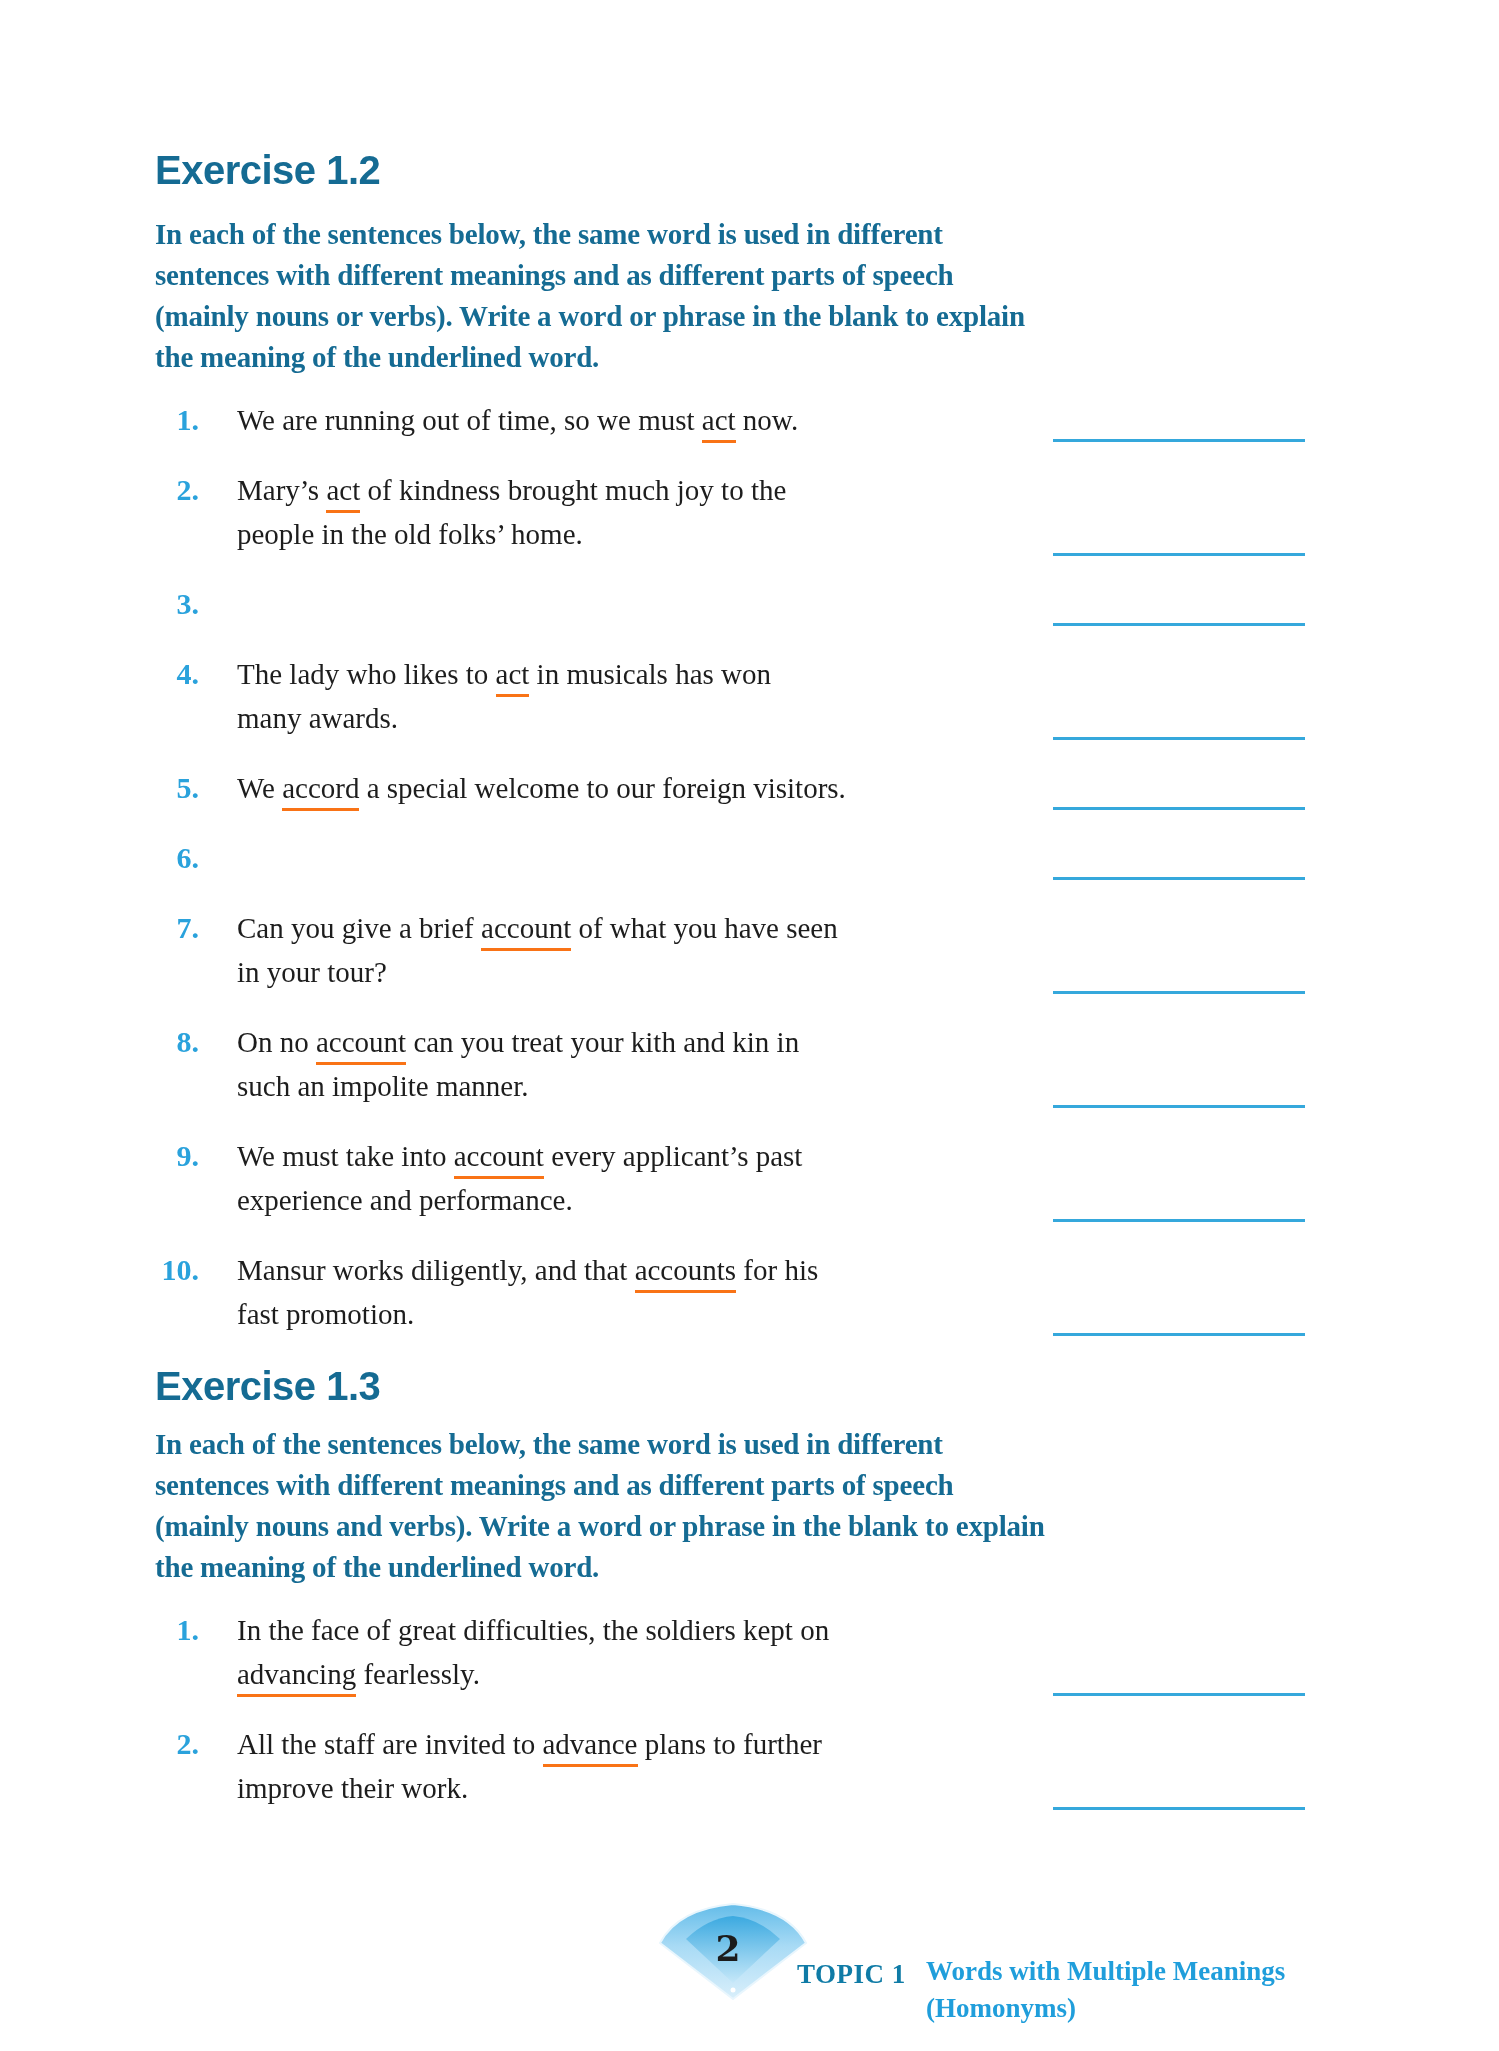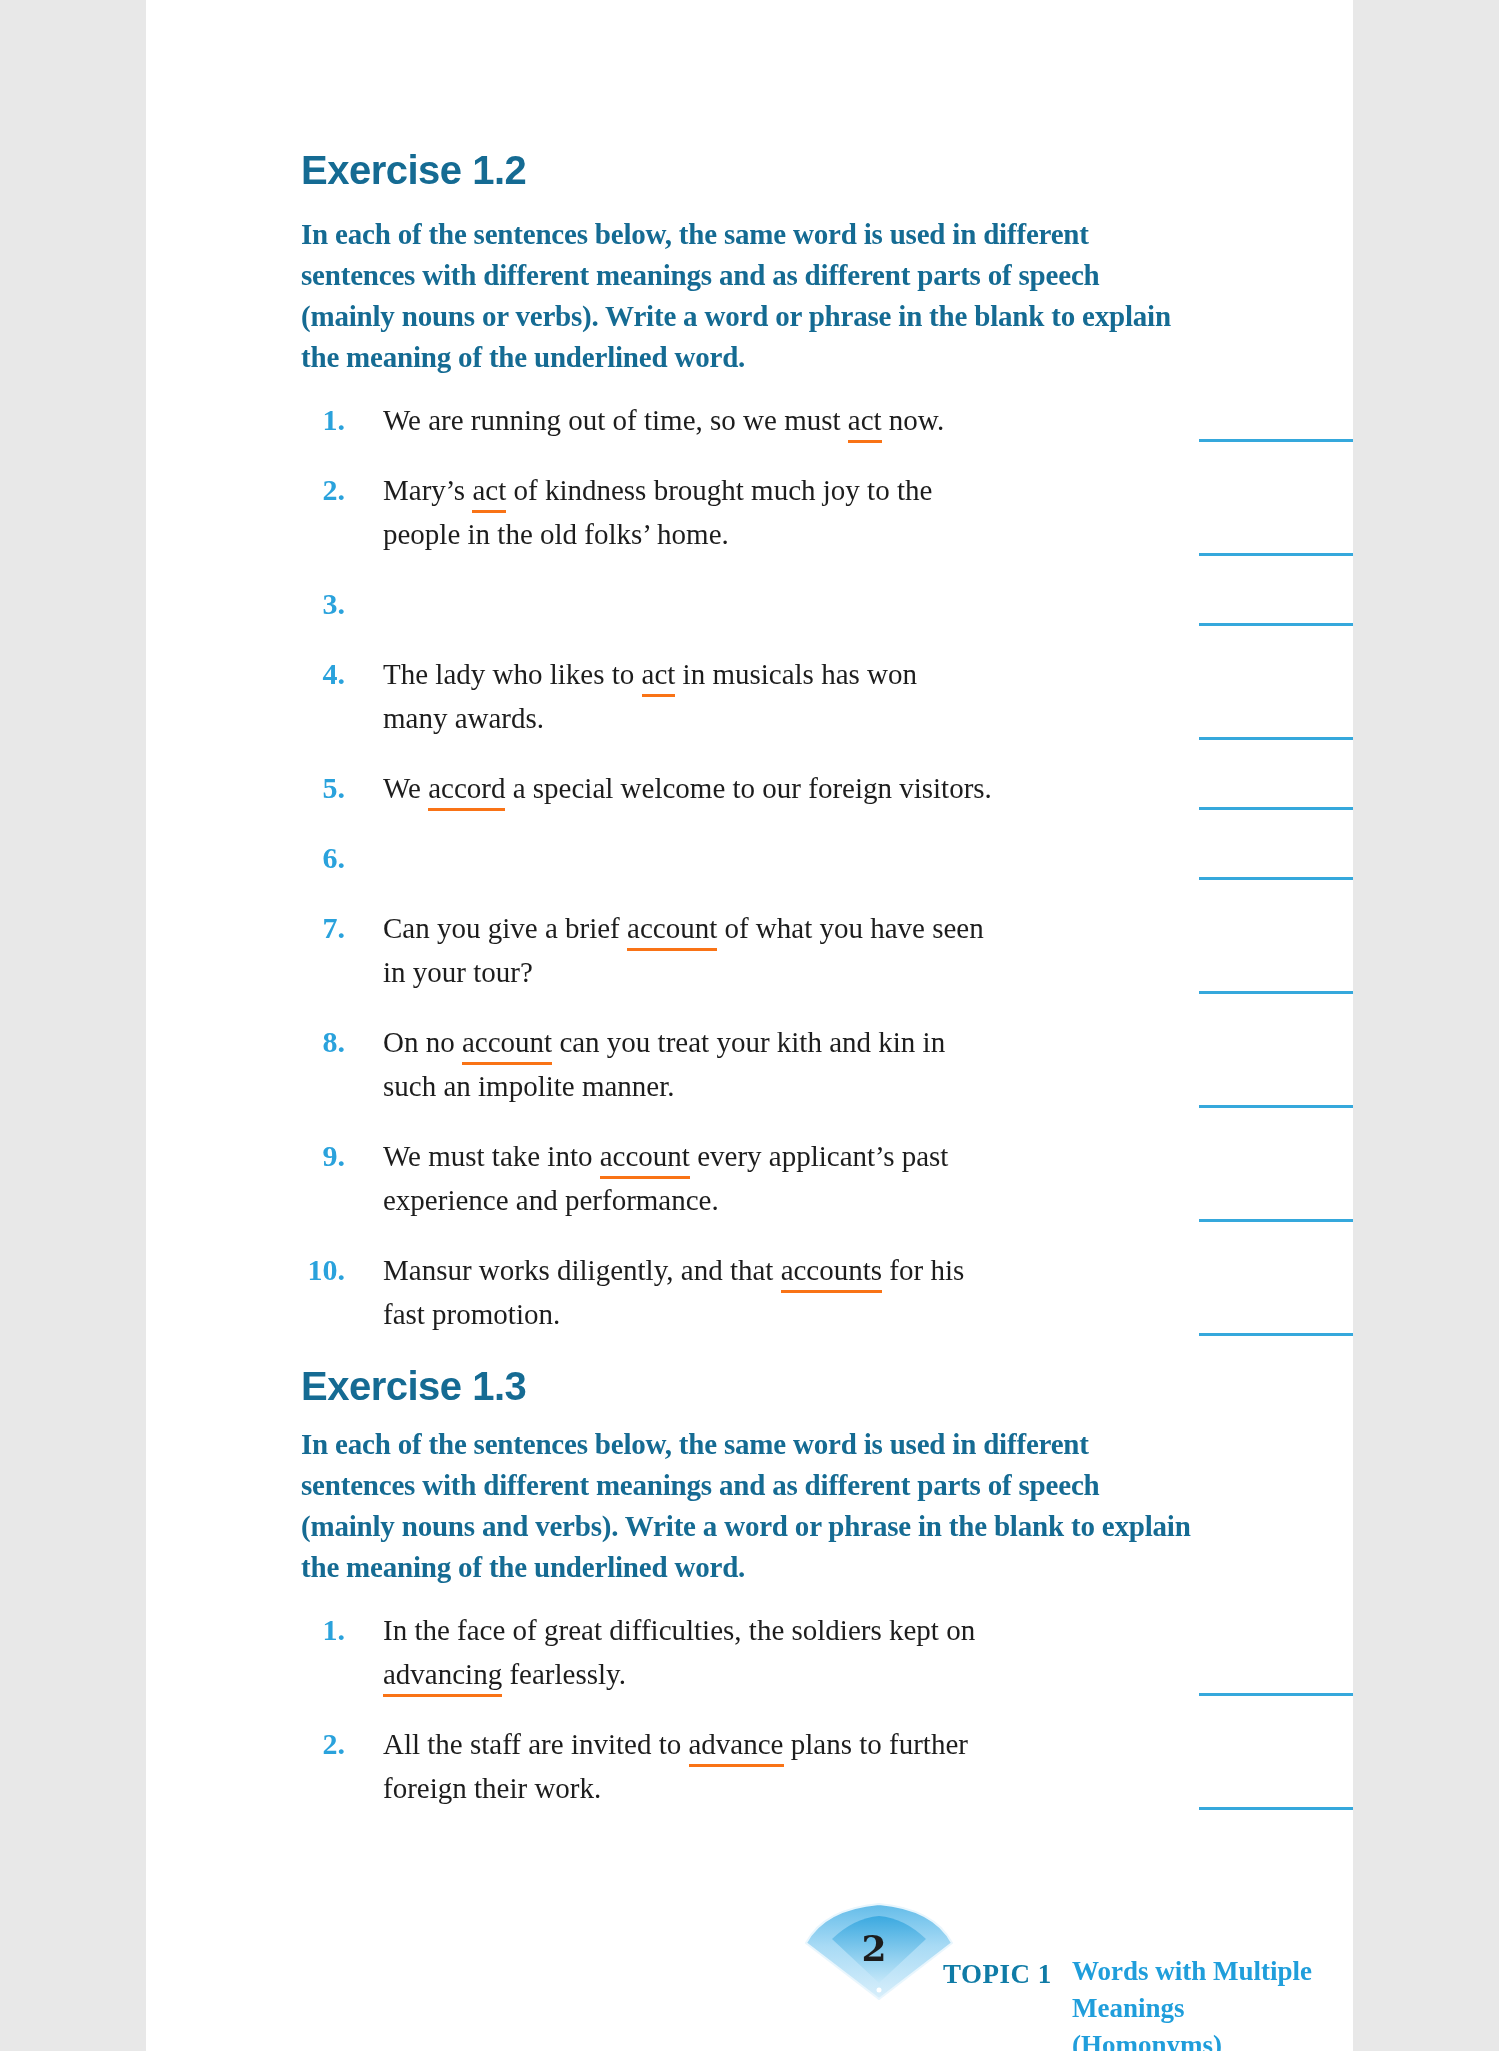--- a/index.html
+++ b/index.html
@@ -1,18 +1,18 @@
 <!DOCTYPE html>
 <html><head>
 <meta charset="utf-8">
 <style>
   html,body{margin:0;padding:0;background:#e8e8e8;}
   .page{
     position:relative;
-    width:1207px;height:2051px;
+    width:1499px;height:2051px;
     background:#ffffff;
     font-family:"Liberation Serif",serif;
     overflow:hidden;
     margin:0 auto;
   }
   .content{
     position:absolute;left:155px;top:146px;width:1150px;
   }
   h1.ex-title{
     font-family:"Liberation Sans",sans-serif;
@@ -199,21 +199,21 @@
             <div class="txt">
               <span class="line"><span>In the face of great difficulties, the soldiers kept on</span></span>
               <span class="line"><span class="u">advancing</span><span> fearlessly.</span></span>
             </div>
             <span class="blank"></span>
           </li>
           <li>
             <span class="num">2.</span>
             <div class="txt">
               <span class="line"><span>All the staff are invited to </span><span class="u">advance</span><span> plans to further</span></span>
-              <span class="line"><span>foreign their work.</span></span>
+              <span class="line"><span>improve their work.</span></span>
             </div>
             <span class="blank"></span>
           </li>
         </ol>
     </section>
 
   </main>
 
 
   <div class="gem">

